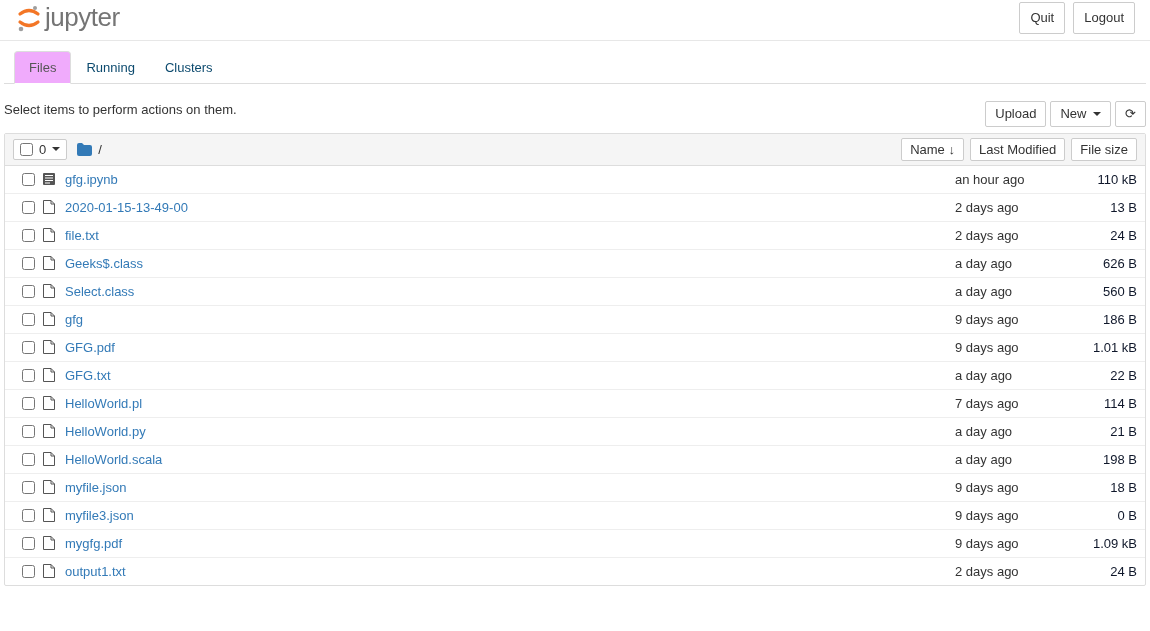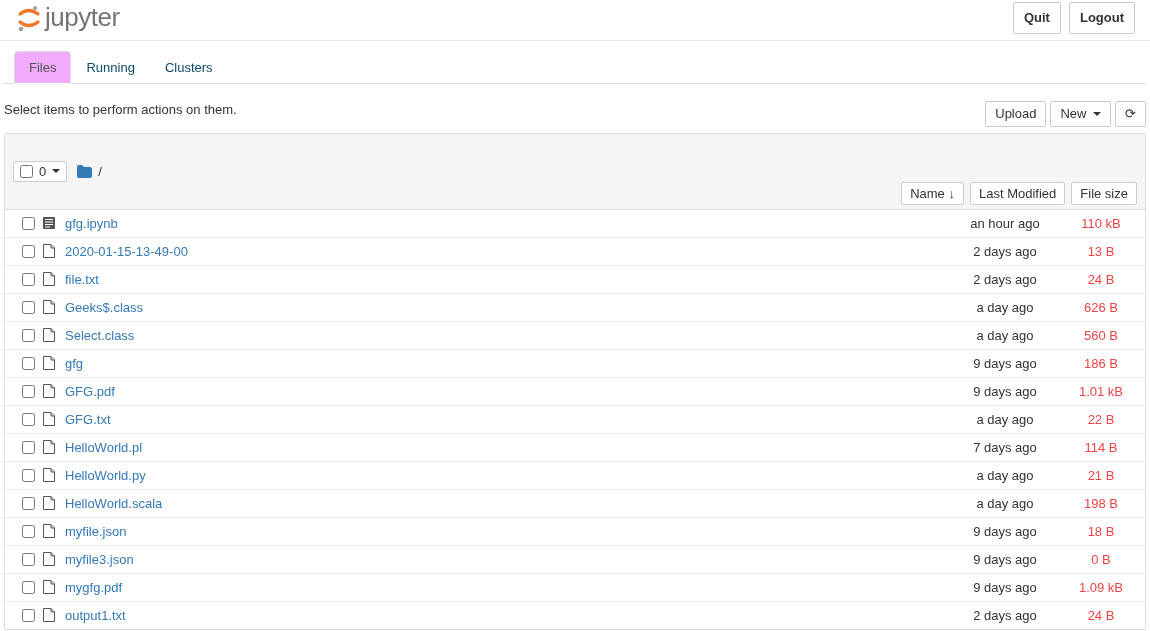--- a/index.html
+++ b/index.html
@@ -1,51 +1,51 @@
 <!DOCTYPE html>
 <html><head>
 <meta charset="utf-8">
 <style>
 * { box-sizing: border-box; margin: 0; padding: 0; }
 body { font-family: "Helvetica Neue", Helvetica, Arial, sans-serif; font-size: 13px; color: #333; background: #fff; }
 .header { display: flex; align-items: center; justify-content: space-between; padding: 2px 15px 6px 15px; border-bottom: 1px solid #e7e7e7; }
 .logo { display: flex; align-items: center; gap: 2px; }
 .logo-text { font-size: 26px; color: #757575; font-weight: 400; letter-spacing: -0.5px; }
 .header-buttons { display: flex; gap: 8px; }
-.btn { display: inline-block; padding: 5px 10px; border: 1px solid #ccc; background: #fff; color: #333; font-size: 13px; cursor: pointer; border-radius: 2px; text-decoration: none; line-height: 1.5; font-weight: bold; }
+.btn { display: inline-block; padding: 5px 10px; border: 1px solid #ccc; background: #fff; color: #333; font-size: 13px; cursor: pointer; border-radius: 2px; text-decoration: none; line-height: 1.5; }
 .tabs-container { padding: 0 4px; margin-top: 10px; }
 .tabs { display: flex; border-bottom: 1px solid #ddd; list-style: none; padding-left: 10px; }
 .tab { padding: 8px 14px; cursor: pointer; color: #0c4a6e; font-size: 13px; border: 1px solid transparent; margin-bottom: -1px; border-radius: 4px 4px 0 0; }
 .tab.active { color: #555; background: #f0abfc; border: 1px solid #ddd; border-bottom-color: #fff; }
 .toolbar-row { display: flex; justify-content: space-between; align-items: center; padding: 8px 4px 6px 4px; }
 .hint-text { color: #333; font-size: 13px; }
 .toolbar-buttons { display: flex; gap: 4px; align-items: center; margin-top: 9px; }
 .btn-sm { padding: 3px 9px; font-size: 13px; border: 1px solid #ccc; background: #fff; cursor: pointer; border-radius: 2px; color: #333; line-height: 1.4; }
 .caret { display: inline-block; width: 0; height: 0; margin-left: 3px; vertical-align: middle; border-top: 4px solid; border-right: 4px solid transparent; border-left: 4px solid transparent; }
 .refresh-icon { font-size: 13px; }
 .list-container { margin: 0 4px; border: 1px solid #ddd; border-radius: 2px; }
 .header-row { display: flex; align-items: center; background: #f5f5f5; border-bottom: 1px solid #ddd; padding: 4px 8px; }
 .select-group { display: inline-flex; align-items: center; border: 1px solid #ccc; background: #fff; border-radius: 2px; padding: 2px 6px; gap: 6px; margin-right: 10px; }
 .select-group input[type=checkbox] { margin: 0; }
 .select-count { font-size: 13px; color: #333; }
 .select-caret { width: 0; height: 0; border-top: 4px solid #333; border-left: 4px solid transparent; border-right: 4px solid transparent; }
 .breadcrumb { display: flex; align-items: center; gap: 4px; }
 .folder-icon { color: #337ab7; }
 .breadcrumb-slash { color: #333; margin-left: 2px; }
 .header-spacer { flex: 1; }
-.sort-btn { border: 1px solid #ccc; background: #fff; padding: 3px 8px; font-size: 13px; cursor: pointer; border-radius: 2px; margin-left: 6px; color: #333; margin-top: 44px; }
+.sort-btn { border: 1px solid #ccc; background: #fff; padding: 3px 8px; font-size: 13px; cursor: pointer; border-radius: 2px; margin-left: 6px; color: #333; }
 .file-row { display: flex; align-items: center; padding: 6px 8px; border-bottom: 1px solid #eee; }
 .file-row:last-child { border-bottom: none; }
 .row-checkbox { width: 30px; display: flex; align-items: center; justify-content: center; }
 .row-checkbox input { margin: 0; }
 .row-icon { width: 18px; text-align: center; margin-right: 4px; color: #555; }
 .row-name { color: #337ab7; text-decoration: none; font-size: 13px; cursor: pointer; }
 .row-spacer { flex: 1; }
-.row-modified { color: #333; font-size: 13px; text-align: center; min-width: 100px; }
-.row-size { color: #ef4444; font-size: 13px; text-align: center; min-width: 72px; margin-left: 10px; }
+.row-modified { color: #333; font-size: 13px; text-align: left; min-width: 100px; }
+.row-size { color: #0f172a; font-size: 13px; text-align: right; min-width: 72px; margin-left: 10px; }
 svg { display: block; }
 </style>
 </head>
 <body>
 
 <div class="header">
   <div class="logo">
     <span>
       <svg width="28" height="28" viewBox="0 0 28 28">
         <circle cx="20" cy="4" r="2" fill="#9e9e9e"></circle>

